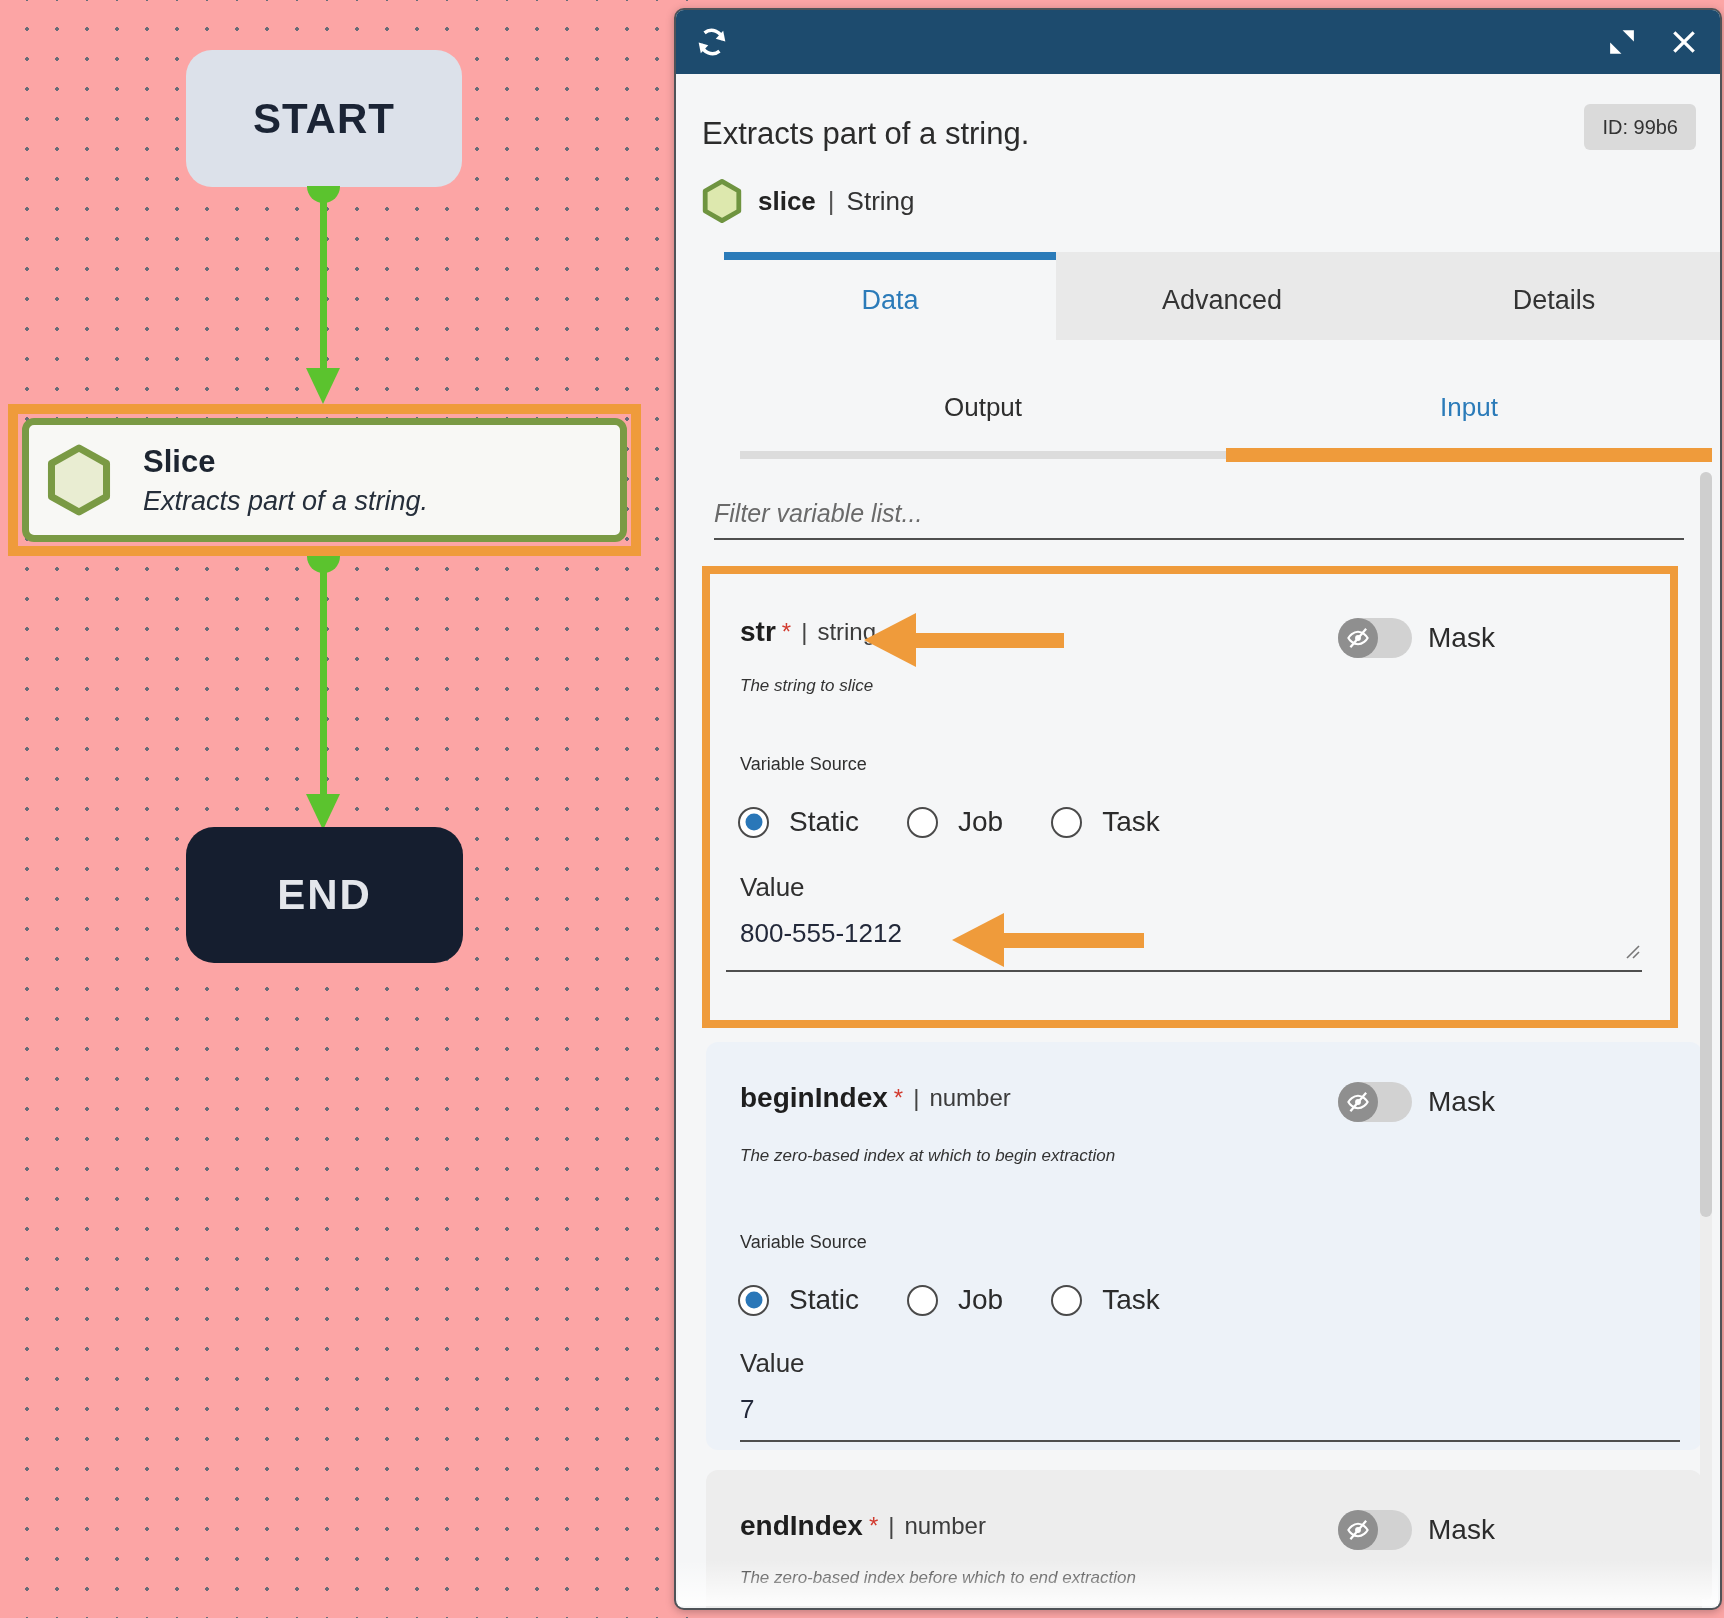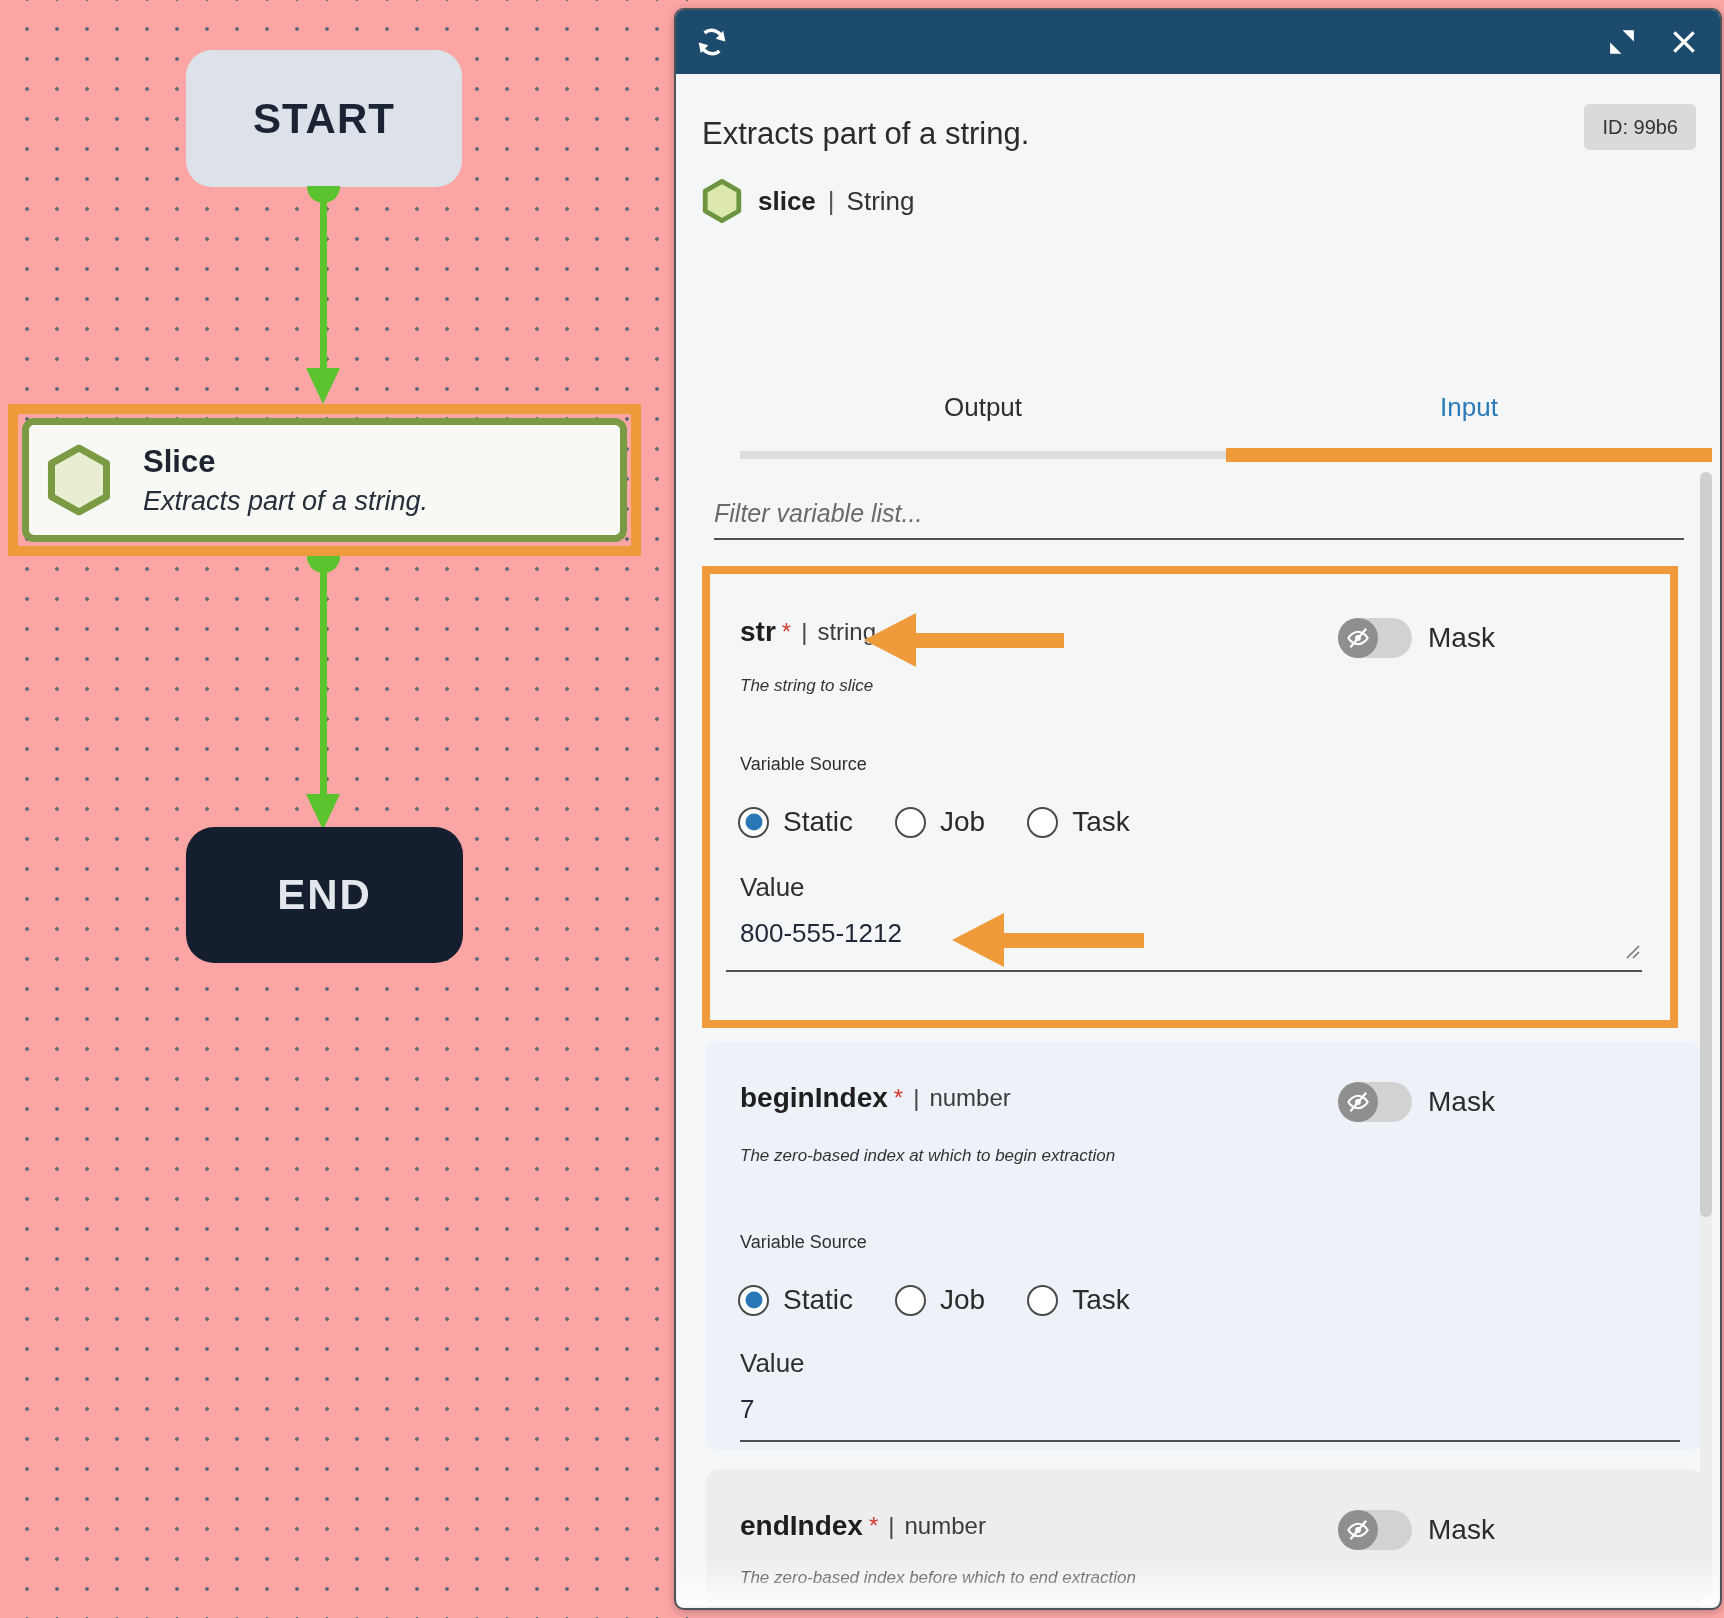--- a/index.html
+++ b/index.html
@@ -97,21 +97,21 @@
   .p-req  { font-size:24px; color:#d23b2f; margin-left:6px; }
   .p-sep  { font-size:24px; color:#444; margin:0 10px; }
   .p-type { font-size:24px; color:#3c3c3c; }
   .mask-wrap { position:absolute; display:flex; align-items:center; }
   .toggle { width:74px; height:40px; border-radius:20px; background:#d2d2d2; position:relative; cursor:pointer; }
   .toggle .knob { position:absolute; left:0; top:0; width:40px; height:40px; border-radius:50%;
                   background:#8f8f8f; display:flex; align-items:center; justify-content:center; }
   .mask-label { font-size:28px; color:#2b2b2b; margin-left:16px; }
   .p-desc { position:absolute; font-size:17px; font-style:italic; color:#333; }
   .vs-label { position:absolute; font-size:18px; color:#2f2f2f; }
-  .radio-row { position:absolute; display:flex; align-items:center; gap:14px; }
+  .radio-row { position:absolute; display:flex; align-items:center; gap:20px; }
   .radio { width:31px; height:31px; border:2.5px solid #4a4a4a; border-radius:50%; background:#fff;
            position:relative; flex:0 0 auto; cursor:pointer; }
   .radio.sel::after { content:""; position:absolute; left:50%; top:50%; width:17px; height:17px;
            transform:translate(-50%,-50%); border-radius:50%; background:#2a77b8; }
   .radio-label { font-size:28px; color:#2b2b2b; margin-right:28px; }
   .value-label { position:absolute; font-size:26px; color:#2f2f2f; }
   .value-field { position:absolute; font-size:26px; color:#23293a; border-bottom:2px solid #4f4f4f; }
   .resize-handle { position:absolute; right:2px; bottom:4px; }
 
   .hl-box { position:absolute; left:26px; top:556px; width:976px; height:462px;
@@ -208,20 +208,25 @@
       <span>
         <svg width="40" height="46" viewBox="0 0 100 112" style="display:block">
           <polygon points="50,7 92,31 92,81 50,105 8,81 8,31" fill="#dde8ae" stroke="#6f9440" stroke-width="12" stroke-linejoin="round"></polygon>
         </svg>
       </span>
       <span class="nm">slice</span>
       <span class="sep">|</span>
       <span class="tp">String</span>
     </div>
 
+    <div class="tabstrip">
+      <div class="tab active">Data</div>
+      <div class="tab inactive">Advanced</div>
+      <div class="tab inactive">Details</div>
+    </div>
 
     <div class="subtabstrip">
       <div class="subtab inactive">Output</div>
       <div class="subtab active">Input</div>
     </div>
 
     <input class="filter-input" type="text" placeholder="Filter variable list..." style="">
 
     <div class="hl-box"></div>
 

